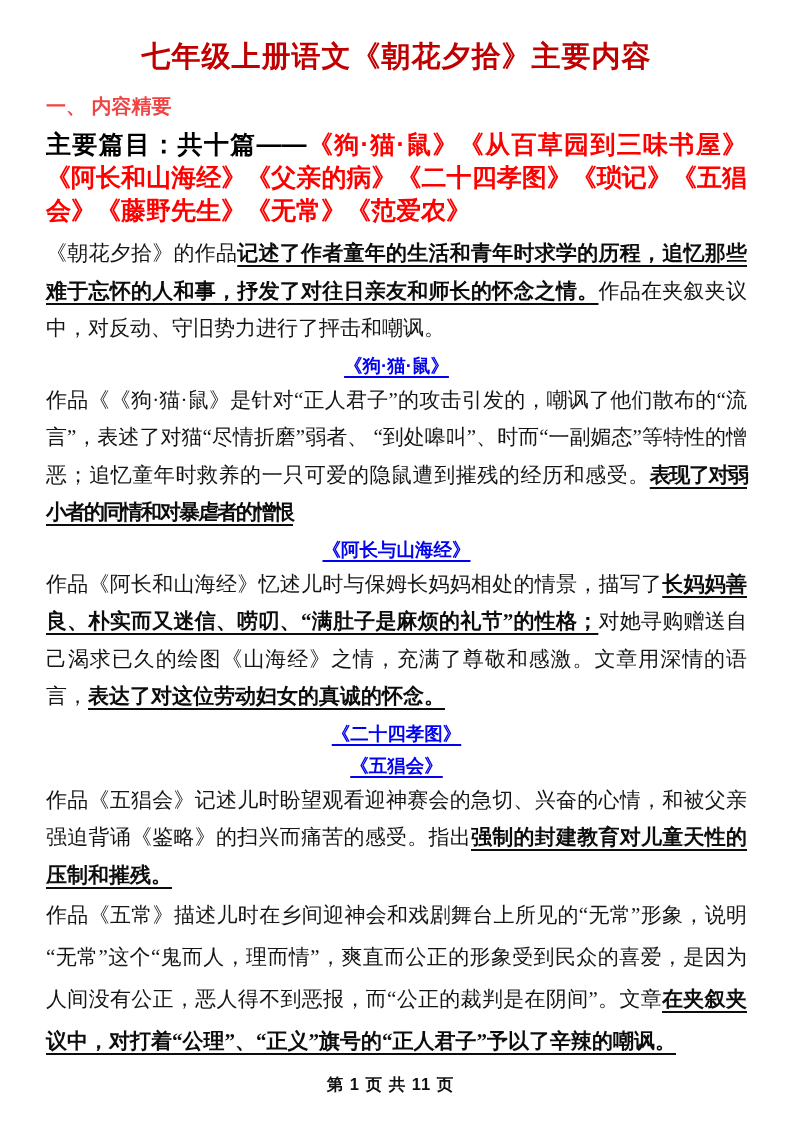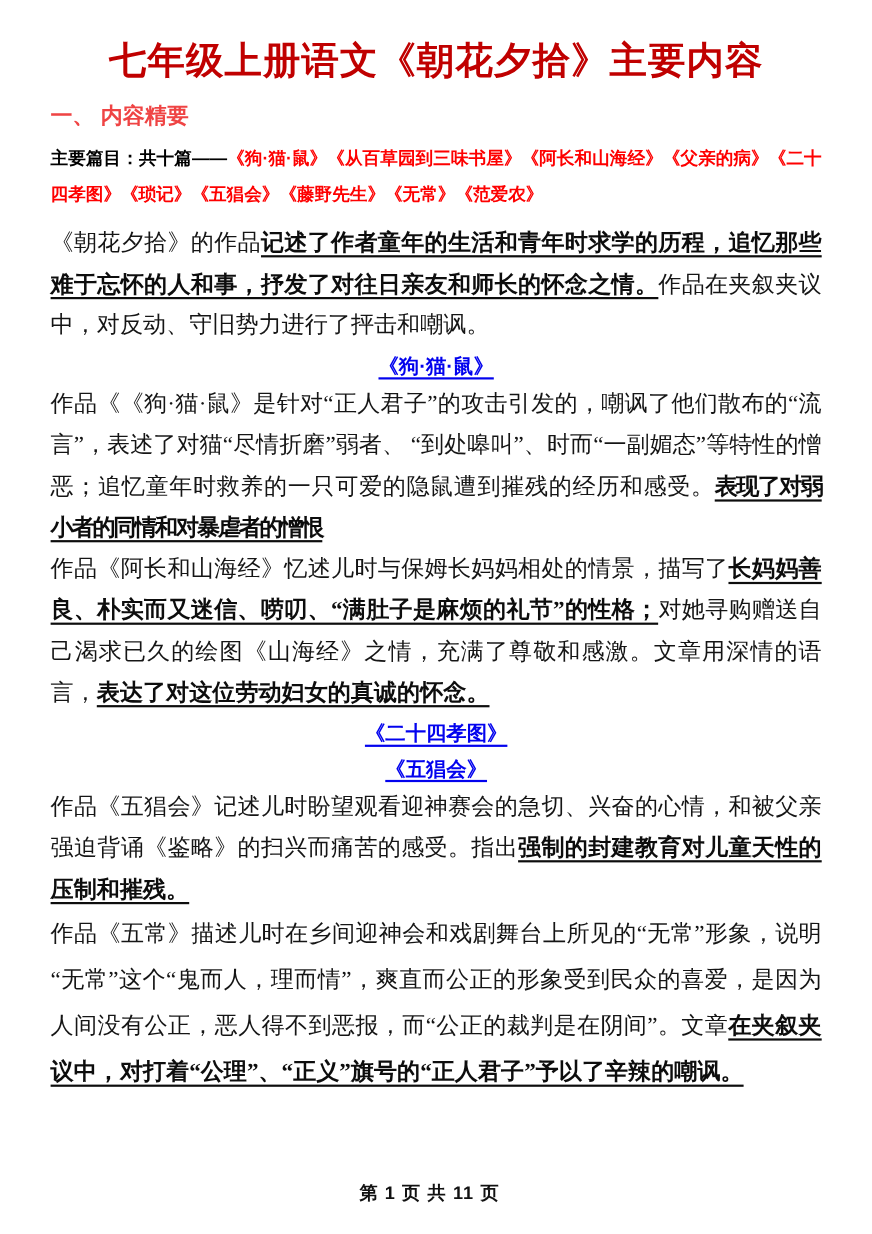--- a/index.html
+++ b/index.html
@@ -10,38 +10,38 @@
     position: relative;
     font-family: "Liberation Serif", "DejaVu Serif", serif;
     color: #1a1a1a;
     -webkit-font-smoothing: antialiased;
   }
   .doc { padding: 30px 46px 0 46px; }
 
   .page-title {
     margin: 4px 0 14px 0;
     text-align: center;
-    font-size: 34px;
+    font-size: 29px;
     line-height: 44px;
     font-weight: bold;
     color: #c00000;
     letter-spacing: 1px;
     font-family: "Liberation Serif", "DejaVu Serif", serif;
   }
   .section-heading {
     margin: 0 0 8px 0;
     font-size: 20px;
     line-height: 28px;
     font-weight: bold;
     color: #ef4444;
     font-family: "Liberation Sans", "DejaVu Sans", sans-serif;
   }
   .works-list {
     margin: 0 0 8px 0;
-    font-size: 16px;
+    font-size: 25px;
     line-height: 33px;
     text-align: justify;
     font-family: "Liberation Sans", "DejaVu Sans", sans-serif;
   }
   .body-para {
     margin: 0;
     font-size: 21px;
     line-height: 37.5px;
     text-align: justify;
     color: #151515;
@@ -98,20 +98,21 @@
   <h2 class="section-heading">一、 内容精要</h2>
 
   <p class="works-list"><span class="r-kb">主要篇目：共十篇——</span><span class="r-rb">《狗·猫·鼠》《从百草园到三味书屋》《阿长和山海经》《父亲的病》《二十四孝图》《琐记》《五猖会》《藤野先生》《无常》《范爱农》</span></p>
 
   <p class="body-para"><span class="r-n">《朝花夕拾》的作品</span><span class="r-bu">记述了作者童年的生活和青年时求学的历程，追忆那些难于忘怀的人和事，抒发了对往日亲友和师长的怀念之情。</span><span class="r-n">作品在夹叙夹议中，对反动、守旧势力进行了抨击和嘲讽。</span></p>
 
   <h3 class="chapter-heading"><span>《狗·猫·鼠》</span></h3>
 
   <p class="body-para"><span class="r-n">作品《《狗·猫·鼠》是针对“正人君子”的攻击引发的，嘲讽了他们散布的“流言”，表述了对猫“尽情折磨”弱者、 “到处嗥叫”、时而“一副媚态”等特性的憎恶；追忆童年时救养的一只可爱的隐鼠遭到摧残的经历和感受。</span><span class="r-bu r-sq">表现了对弱小者的同情和对暴虐者的憎恨</span></p>
 
+  <h3 class="chapter-heading"><span>《阿长与山海经》</span></h3>
 
   <p class="body-para"><span class="r-n">作品《阿长和山海经》忆述儿时与保姆长妈妈相处的情景，描写了</span><span class="r-bu">长妈妈善良、朴实而又迷信、唠叨、“满肚子是麻烦的礼节”的性格；</span><span class="r-n">对她寻购赠送自己渴求已久的绘图《山海经》之情，充满了尊敬和感激。文章用深情的语言，</span><span class="r-bu">表达了对这位劳动妇女的真诚的怀念。</span></p>
 
   <h3 class="chapter-heading"><span>《二十四孝图》</span></h3>
 
 
   <h3 class="chapter-heading"><span>《五猖会》</span></h3>
 
   <p class="body-para"><span class="r-n">作品《五猖会》记述儿时盼望观看迎神赛会的急切、兴奋的心情，和被父亲强迫背诵《鉴略》的扫兴而痛苦的感受。指出</span><span class="r-bu">强制的封建教育对儿童天性的压制和摧残。</span></p>
 

